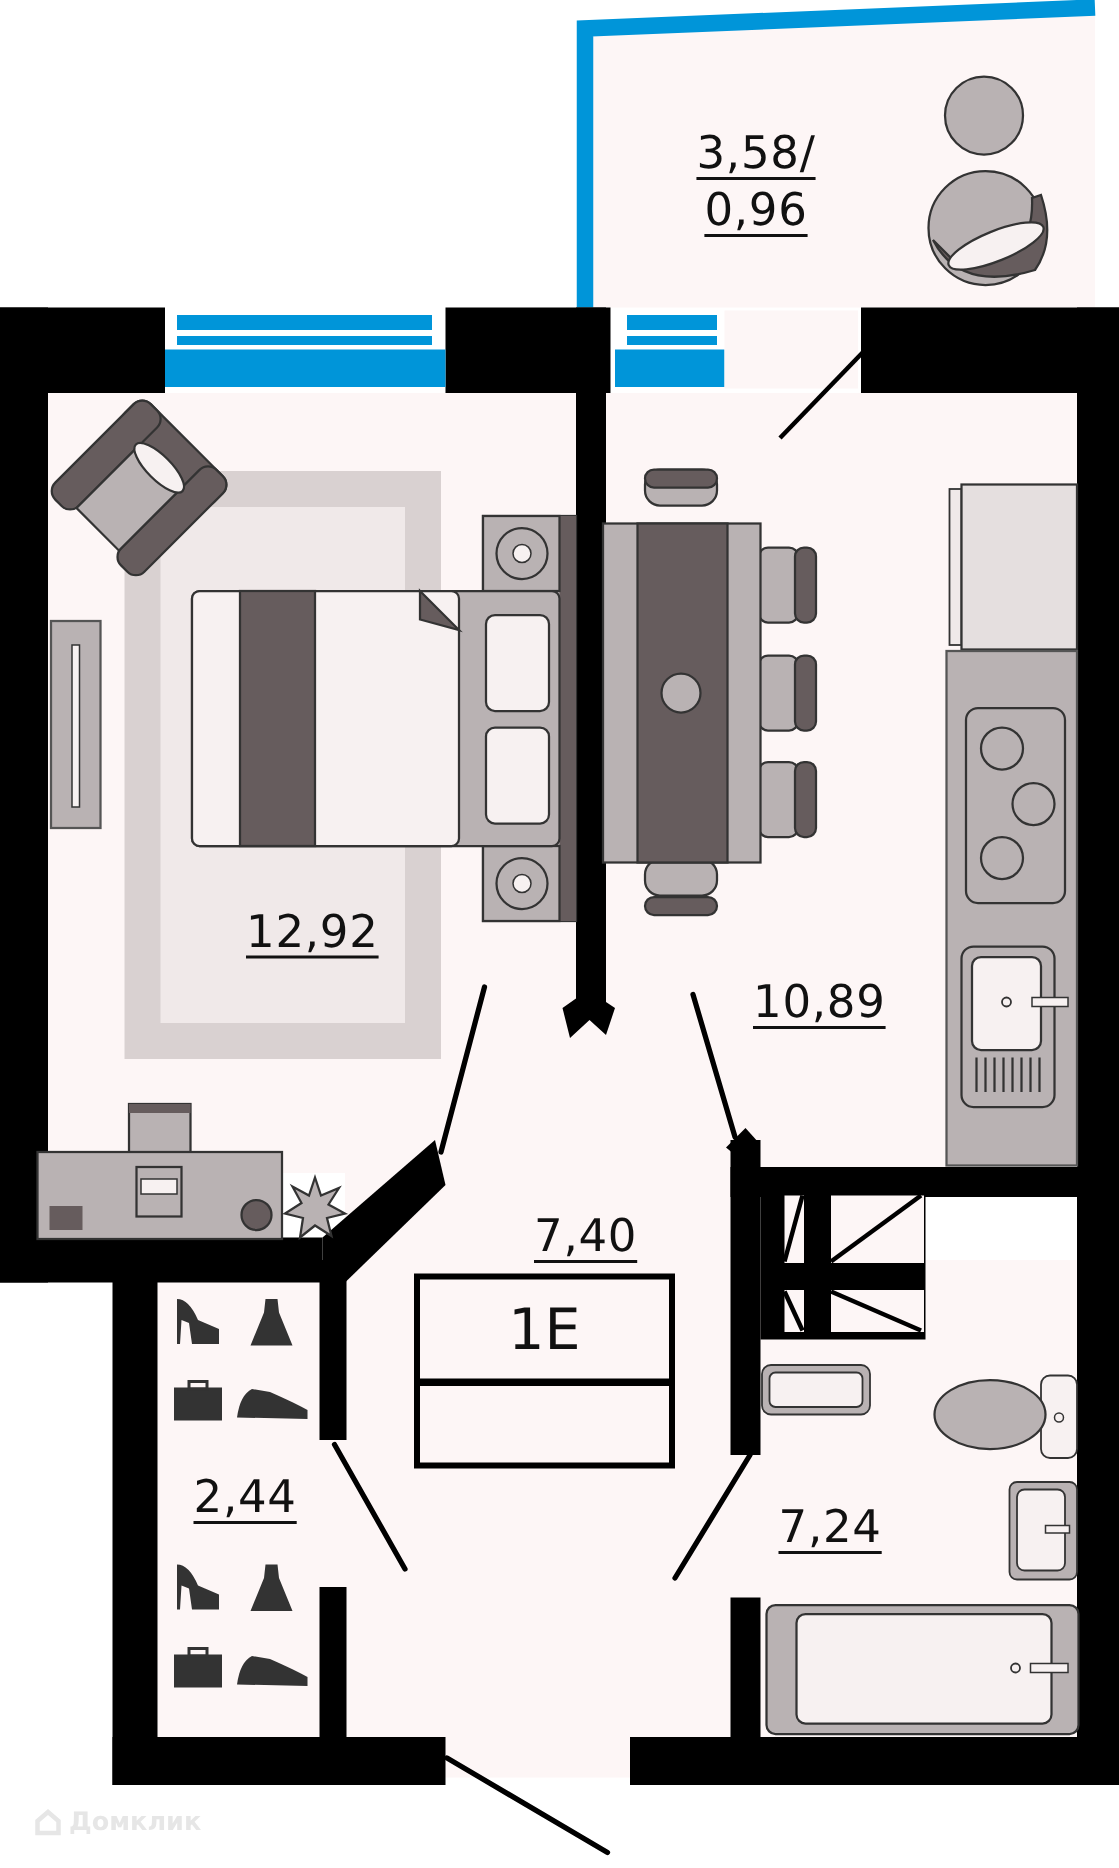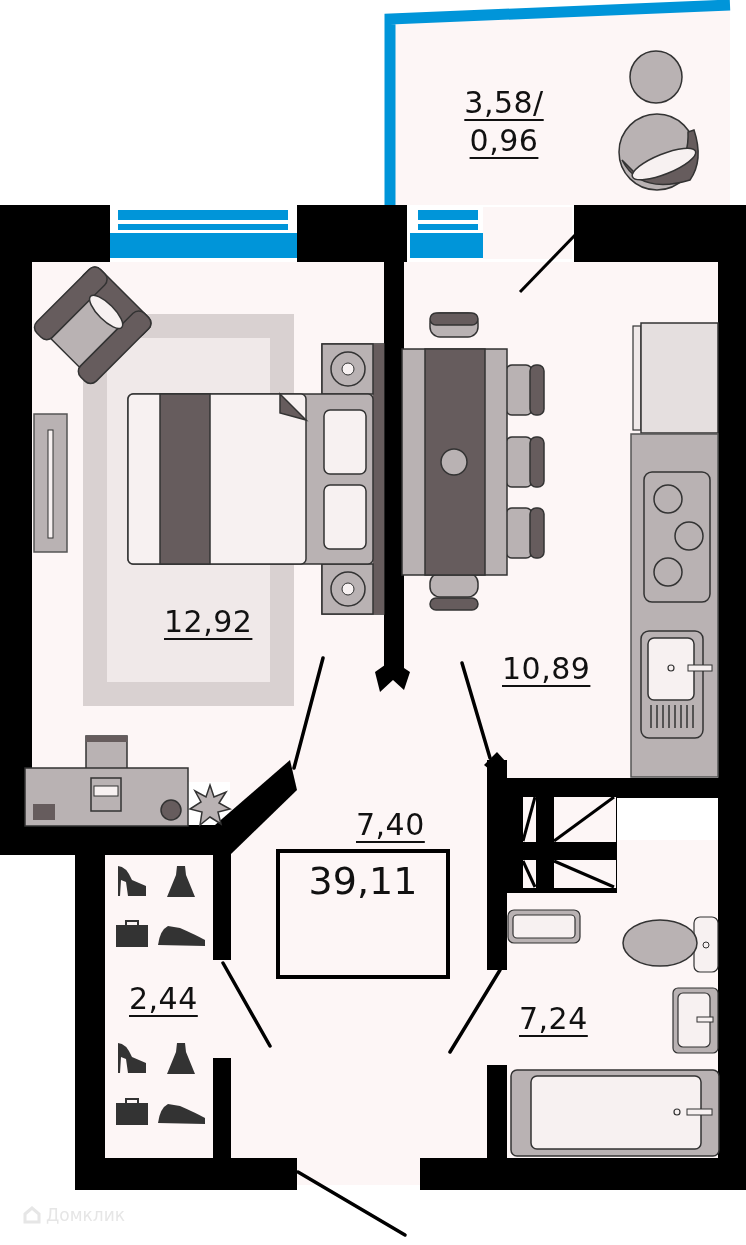--- a/index.html
+++ b/index.html
@@ -9,21 +9,21 @@
   .area-label { position: absolute; font-size: 30px; color: #111; text-decoration: underline;
                 text-decoration-thickness: 2px; text-underline-offset: 6px; letter-spacing: 0.5px;
                 line-height: 1.25; text-align: center; }
   .unit-box { position: absolute; left: 276px; top: 849px; width: 174px; height: 130px;
               border: 4px solid #000; box-sizing: border-box; background: #fdf6f6; }
   .unit-box .code { height: 66px; border-bottom: 5px solid #000; display: flex; align-items: center;
                     justify-content: center; font-size: 38px; color: #111; }
   .unit-box .total { height: 55px; display: flex; align-items: center; justify-content: center;
                      font-size: 38px; color: #111; }
   .watermark { position: absolute; left: 22px; top: 1205px; font-size: 17px; color: #e6e6e6;
-               display: flex; align-items: center; gap: 4px; font-weight: normal; }
+               display: flex; align-items: center; gap: 4px; font-weight: bold; }
 </style>
 </head>
 <body>
 
 <svg id="plan" viewBox="0 0 746 1245" xmlns="http://www.w3.org/2000/svg">
 
   <g>
     <polygon points="386,17 730,2 730,205 386,205" fill="#fdf6f6"></polygon>
     <polyline points="390,205 390,19 730,5" fill="none" stroke="#0095d9" stroke-width="11"></polyline>
 
@@ -250,21 +250,21 @@
   <div>3,58/</div>
   <div>0,96</div>
 </div>
 <div class="area-label" style="left:146px; top:603px;margin-left:18px;">12,92</div>
 <div class="area-label" style="left:502px; top:650px;">10,89</div>
 <div class="area-label" style="left:356px; top:758px;margin-top:48px;">7,40</div>
 <div class="area-label" style="left:129px; top:980px;">2,44</div>
 <div class="area-label" style="left:519px; top:1000px;">7,24</div>
 
 <div class="unit-box">
-  <div class="total">39,11</div>
+  <div class="code">1E</div>
 </div>
 
 <div class="watermark">
   <svg width="20" height="20" viewBox="0 0 20 20">
     <path d="M3,9 L10,3 L17,9 L17,17 L3,17 Z" fill="none" stroke="#e6e6e6" stroke-width="3"></path>
   </svg>
   <span>Домклик</span>
 </div>
 
 </body></html>

